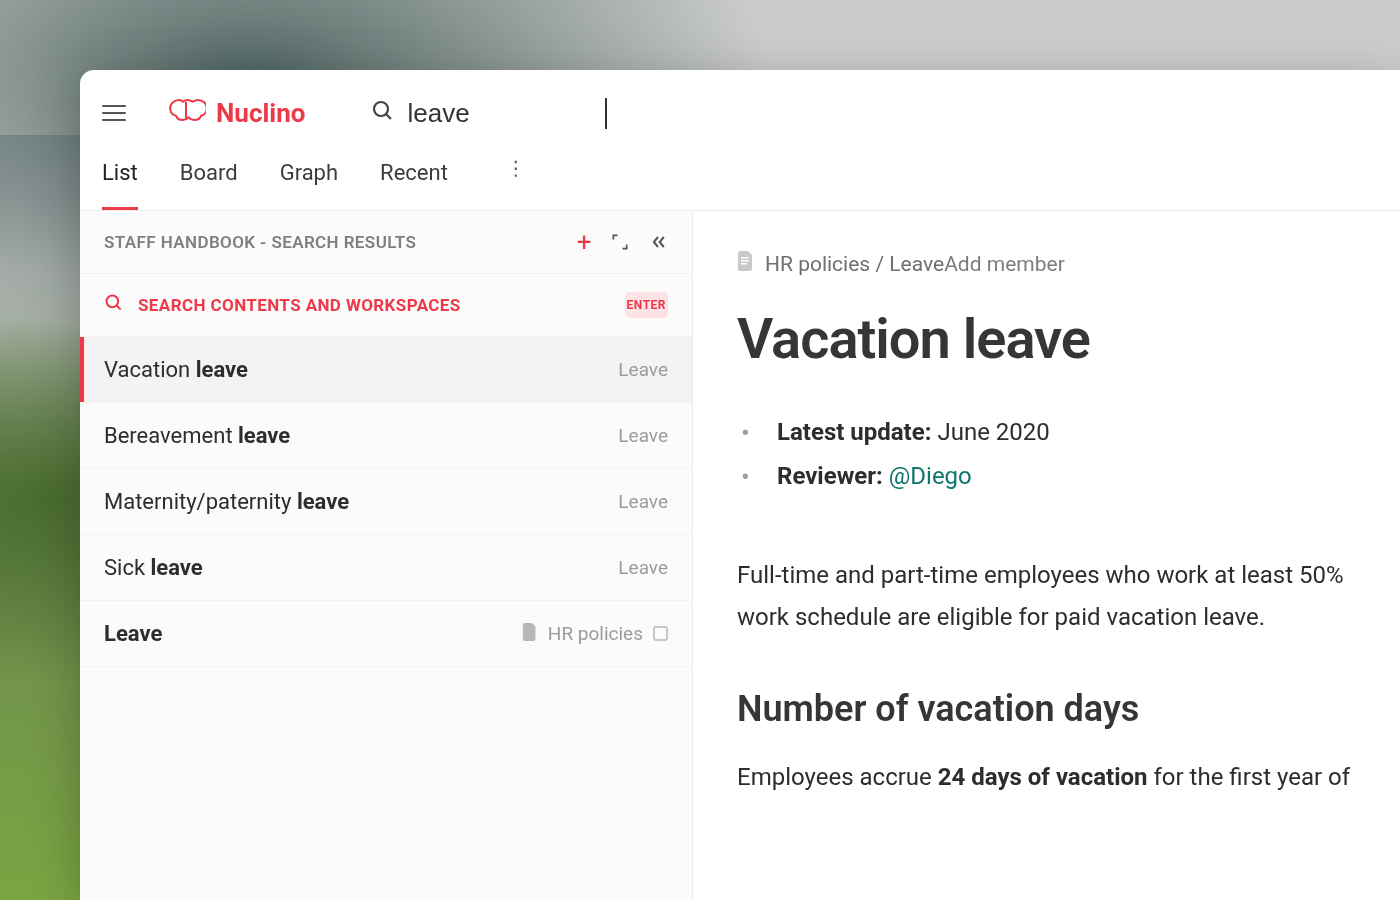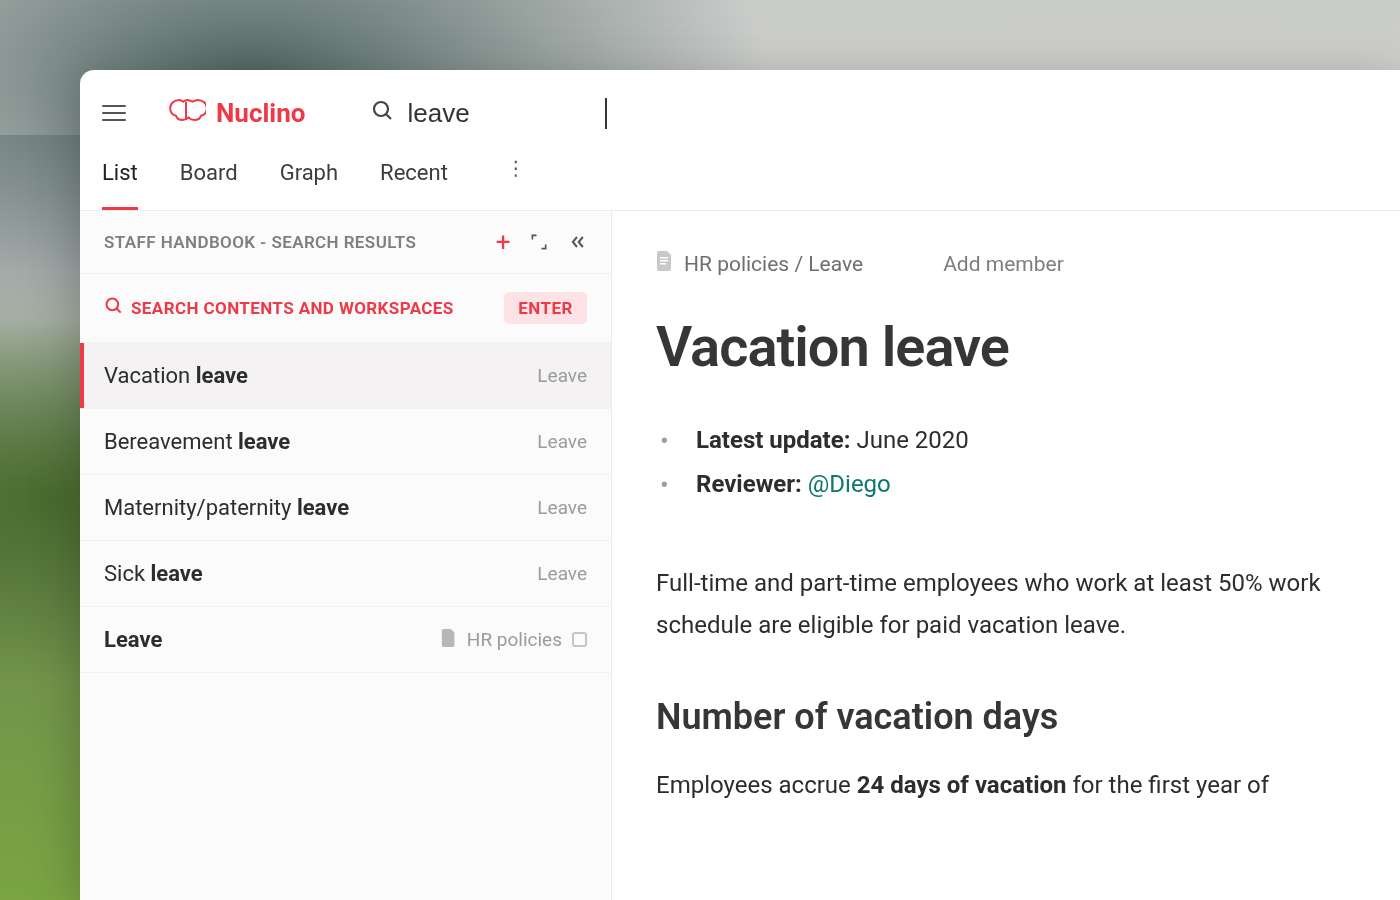--- a/index.html
+++ b/index.html
@@ -54,45 +54,45 @@
   }
   .tab {
     font-size: 22px; color:#3d3d3d; padding: 10px 0 22px 0; cursor:pointer;
   }
   .tab.active { color:#222; border-bottom: 3px solid #ee3948; }
   .kebab { margin-left: 6px; font-size:20px; color:#555; cursor:pointer; padding:6px 10px; }
 
   
   .main-area { display:flex; flex:1; min-height:0; }
   .sidebar {
-    width: 532px;
+    width: 613px;
     border-right: 1px solid #eceaea;
     background: #fcfbfb;
     display:flex; flex-direction:column;
   }
   .side-header {
     display:flex; align-items:center; padding: 18px 24px; gap:18px;
     color:#7f7f80; font-size:17px; font-weight:600; letter-spacing:.4px;
     border-bottom: 1px solid #f1efef;
   }
   .side-header-title { flex:1; text-transform: uppercase; }
   .icon-btn { cursor:pointer; display:flex; align-items:center; }
   .plus-icon { color:#ee3948; font-size:26px; font-weight:400; line-height:1; }
   .expand-icon svg, .collapse-icon svg { width:20px; height:20px; stroke:#555; }
 
   .search-all-row {
-    display:flex; align-items:center; padding: 18px 24px; gap:7px;
+    display:flex; align-items:center; padding: 18px 24px; gap:14px;
     border-bottom: 1px solid #f1efef;
     color:#ee3948; font-weight:700; font-size:17px; letter-spacing:.4px;
   }
   .search-all-row .mag svg { width:20px; height:20px; stroke:#ee3948; }
   .search-all-text { flex:1; text-transform: uppercase; }
   .enter-badge {
-    background:#fde3e5; color:#ee3948; font-weight:700; font-size:17px;
-    padding:6px 14px; border-radius:5px; letter-spacing:.5px;
+    background:#fde3e5; color:#ee3948; font-weight:700; font-size:12px;
+    padding:6px 2px; border-radius:5px; letter-spacing:.5px;
   }
 
   .result {
     display:flex; align-items:center; padding: 20px 24px;
     border-bottom: 1px solid #f3f1f1;
     cursor:pointer;
   }
   .result .title { flex:1; font-size:22px; color:#2d2d2d; }
   .result .title b { font-weight:700; }
   .result .cat { font-size:19px; color:#9b9b9c; }
@@ -102,21 +102,21 @@
   }
   .result .cat-row { display:flex; align-items:center; gap:10px; }
   .page-mini svg { width:16px; height:18px; fill:#b7b7b8; }
   .collection-mini { width:15px; height:15px; border:2px solid #c6c6c7; border-radius:3px; }
 
   
   .content {
     flex:1; padding: 40px 0 0 44px; color:#2f2f2f; overflow:hidden;
   }
   .content-top {
-    display:flex; align-items:center; gap:80px; margin-bottom: 38px;
+    display:flex; align-items:center; margin-bottom: 30px;
   }
   .breadcrumb { display:flex; align-items:center; gap:10px; color:#6f6f70; font-size:21px; }
   .breadcrumb svg { width:18px; height:20px; fill:#bcbcbe; }
   .add-member { color:#7d7d7e; font-size:21px; cursor:pointer; }
   h1.title { font-size:56px; font-weight:600; color:#363638; letter-spacing:-1px; margin-bottom:46px; }
   ul.meta { list-style:none; margin: 0 0 64px 34px; }
   ul.meta li { position:relative; font-size:24px; color:#2d2d2d; margin-bottom:16px; padding-left:6px; }
   ul.meta li::before { content:"•"; position:absolute; left:-30px; color:#9d9d9e; font-size:26px; }
   ul.meta b { font-weight:700; }
   .mention { color:#0f766e; }

